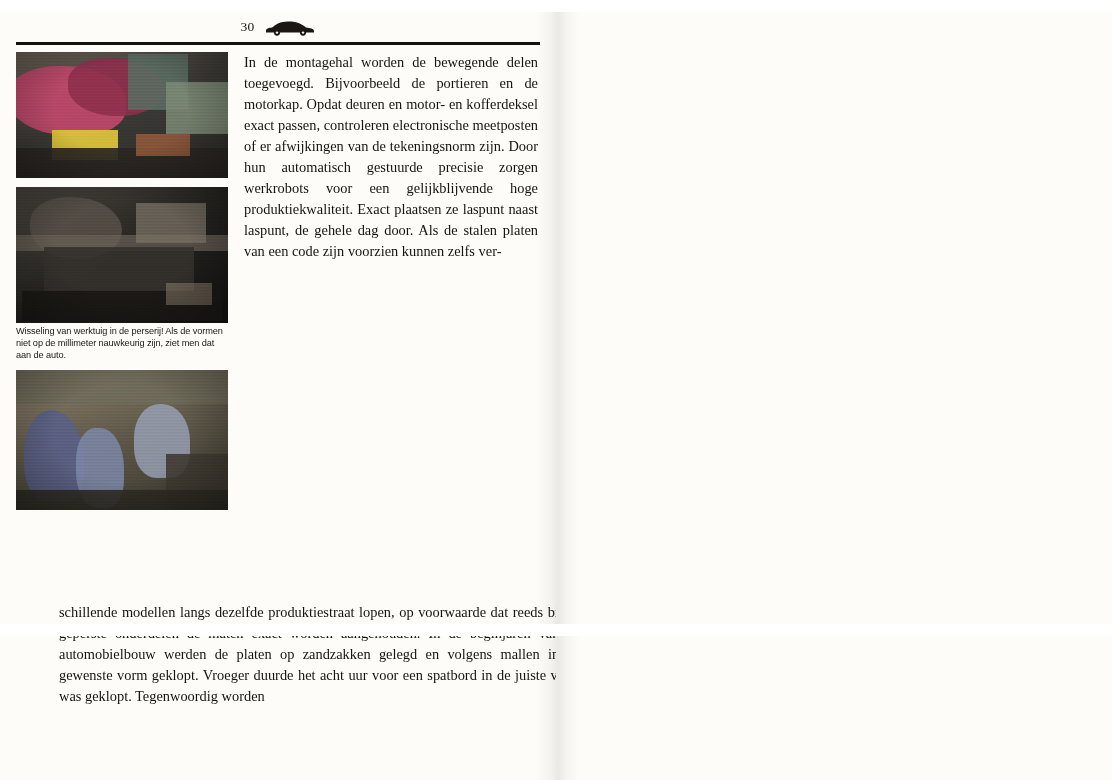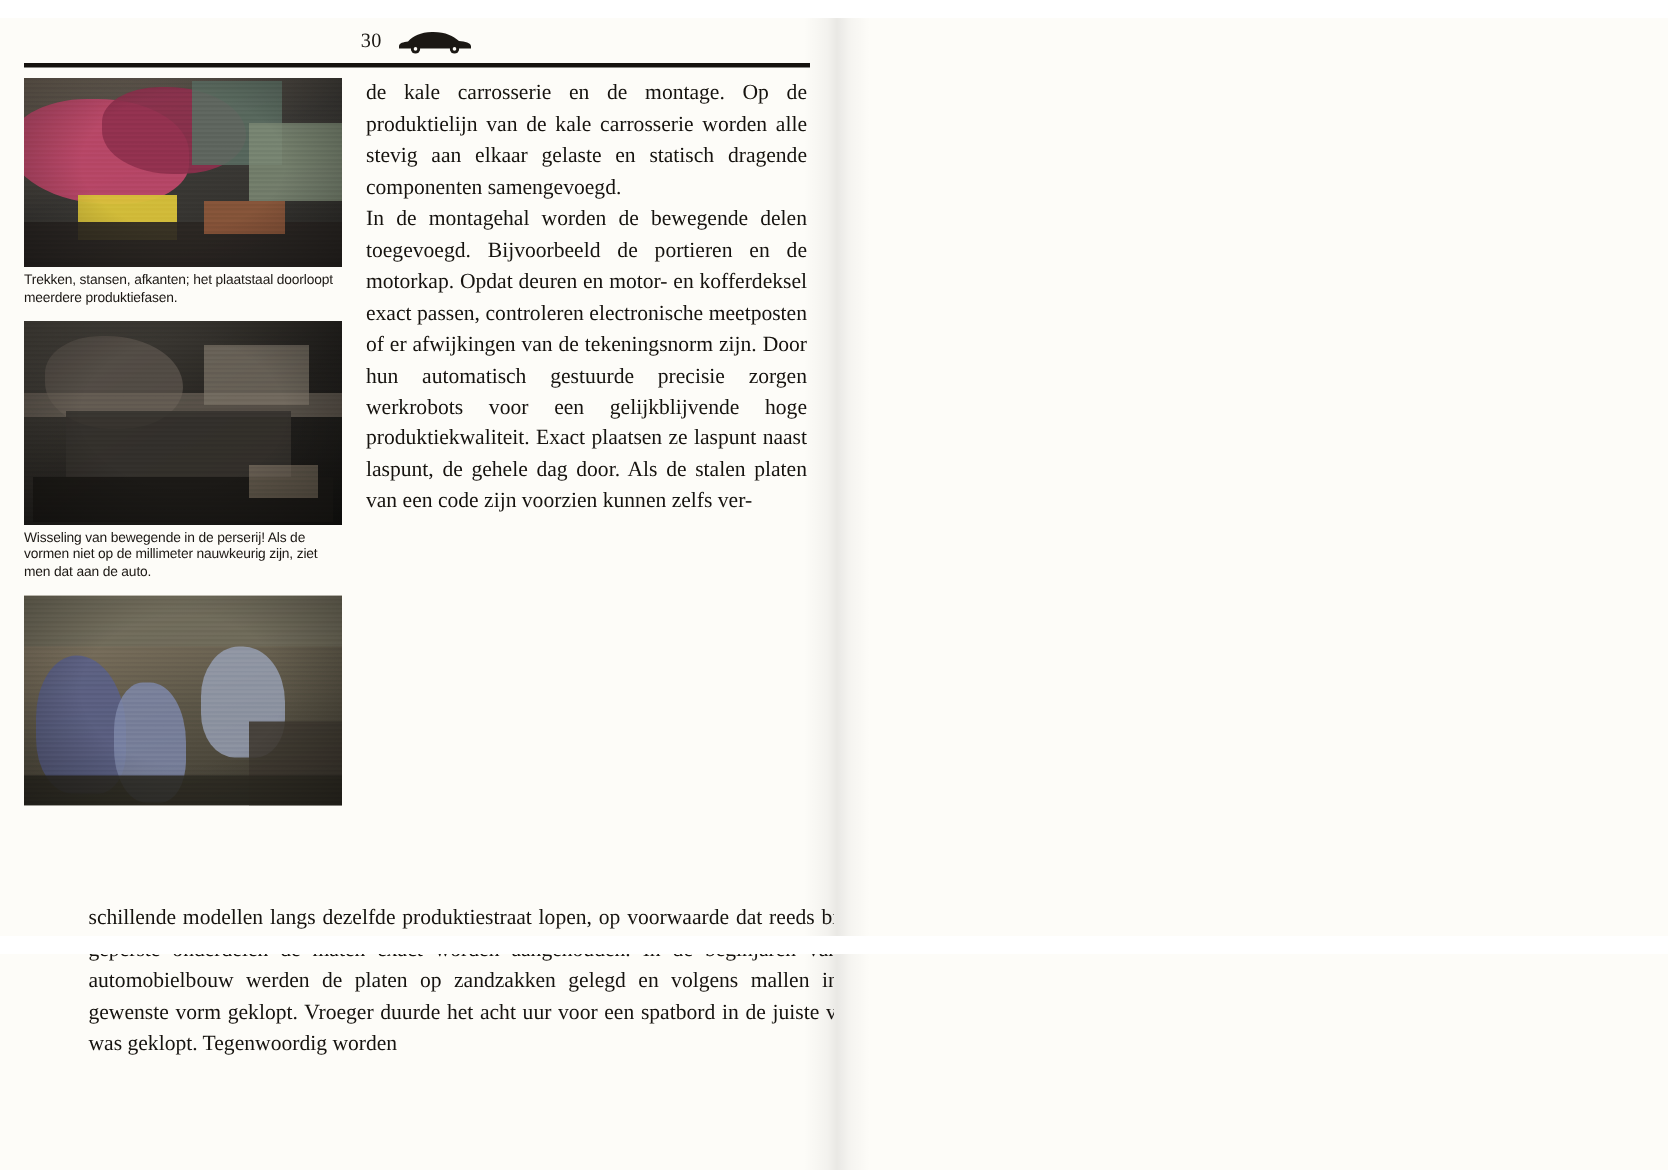--- a/index.html
+++ b/index.html
@@ -159,56 +159,54 @@
           <div class="blob" style="left:-10px;top:14px;width:120px;height:70px;background:#c0486a;opacity:.92;border-radius:46% 54% 40% 60%;"></div>
           <div class="blob" style="left:52px;top:6px;width:96px;height:58px;background:#8e2f4c;opacity:.9;"></div>
           <div class="bar" style="left:112px;top:2px;width:60px;height:56px;background:#5a6b60;opacity:.9;"></div>
           <div class="bar" style="left:150px;top:30px;width:62px;height:52px;background:#7c8a74;opacity:.85;"></div>
           <div class="bar" style="left:36px;top:78px;width:66px;height:30px;background:#d9c23a;opacity:.95;"></div>
           <div class="bar" style="left:0px;top:96px;width:212px;height:30px;background:#2a2623;opacity:.92;"></div>
           <div class="bar" style="left:120px;top:82px;width:54px;height:22px;background:#9a5c3c;opacity:.8;"></div>
           <div class="grain"></div>
           <div class="vign"></div>
         </div>
-        <figcaption>Trekken, stansen, afkanten; het plaatstaal doorloopt meerdere produktiefasen.</figcaption>
       </figure>
 
       <figure>
         <div class="photo h2">
           <div class="ph-base" style="background:linear-gradient(150deg,#4a463f 0%,#23211e 55%,#141311 100%);"></div>
           <div class="blob" style="left:14px;top:10px;width:92px;height:62px;background:#575049;opacity:.85;"></div>
           <div class="bar" style="left:0;top:48px;width:212px;height:16px;background:#6a6157;opacity:.7;"></div>
           <div class="bar" style="left:28px;top:60px;width:150px;height:44px;background:#34312c;opacity:.9;"></div>
           <div class="bar" style="left:120px;top:16px;width:70px;height:40px;background:#7a7165;opacity:.75;"></div>
           <div class="bar" style="left:6px;top:104px;width:200px;height:30px;background:#1b1916;opacity:.95;"></div>
           <div class="bar" style="left:150px;top:96px;width:46px;height:22px;background:#8c7f6d;opacity:.55;"></div>
           <div class="grain"></div>
           <div class="vign"></div>
         </div>
-        <figcaption>Wisseling van bewegende in de perserij! Als de vormen niet op de millimeter nauwkeurig zijn, ziet men dat aan de auto.</figcaption>
+        <figcaption>Wisseling van werktuig in de perserij! Als de vormen niet op de millimeter nauwkeurig zijn, ziet men dat aan de auto.</figcaption>
       </figure>
 
       <figure>
         <div class="photo h3">
           <div class="ph-base" style="background:linear-gradient(165deg,#8d7f6a 0%,#5d5748 50%,#3a372e 100%);"></div>
           <div class="bar" style="left:0;top:0;width:212px;height:34px;background:#6f6b5a;opacity:.85;"></div>
           <div class="blob" style="left:8px;top:40px;width:60px;height:92px;background:#5a5f86;opacity:.92;border-radius:45% 55% 30% 40%;"></div>
           <div class="blob" style="left:60px;top:58px;width:48px;height:80px;background:#7e87a8;opacity:.85;border-radius:40% 50% 35% 45%;"></div>
           <div class="blob" style="left:118px;top:34px;width:56px;height:74px;background:#9aa2b8;opacity:.8;border-radius:45% 50% 35% 40%;"></div>
           <div class="bar" style="left:150px;top:84px;width:62px;height:56px;background:#3f3a31;opacity:.9;"></div>
           <div class="bar" style="left:0;top:120px;width:212px;height:20px;background:#2e2b24;opacity:.9;"></div>
           <div class="grain"></div>
           <div class="vign"></div>
         </div>
       </figure>
 
     </div>
 
     <div class="col l-textcol">
-      <p>de kale carrosserie en de montage. Op de produktielijn van de kale carrosserie worden alle stevig aan elkaar gelaste en statisch dragende componenten samengevoegd.</p>
       <p>In de montagehal worden de bewegende delen toegevoegd. Bijvoorbeeld de portieren en de motorkap. Opdat deuren en motor- en kofferdeksel exact passen, controleren electronische meetposten of er afwijkingen van de tekeningsnorm zijn. Door hun automatisch gestuurde precisie zorgen werkrobots voor een gelijkblijvende hoge produktiekwaliteit. Exact plaatsen ze laspunt naast laspunt, de gehele dag door. Als de stalen platen van een code zijn voorzien kunnen zelfs ver-</p>
     </div>
 
     <div class="col l-fullcol">
       <p>schillende modellen langs dezelfde produktiestraat lopen, op voorwaarde dat reeds bij de geperste onderdelen de maten exact worden aangehouden. In de beginjaren van de automobielbouw werden de platen op zandzakken gelegd en volgens mallen in de gewenste vorm geklopt. Vroeger duurde het acht uur voor een spatbord in de juiste vorm was geklopt. Tegenwoordig worden</p>
     </div>
   </div>
 
   <div class="page page-right">
 

